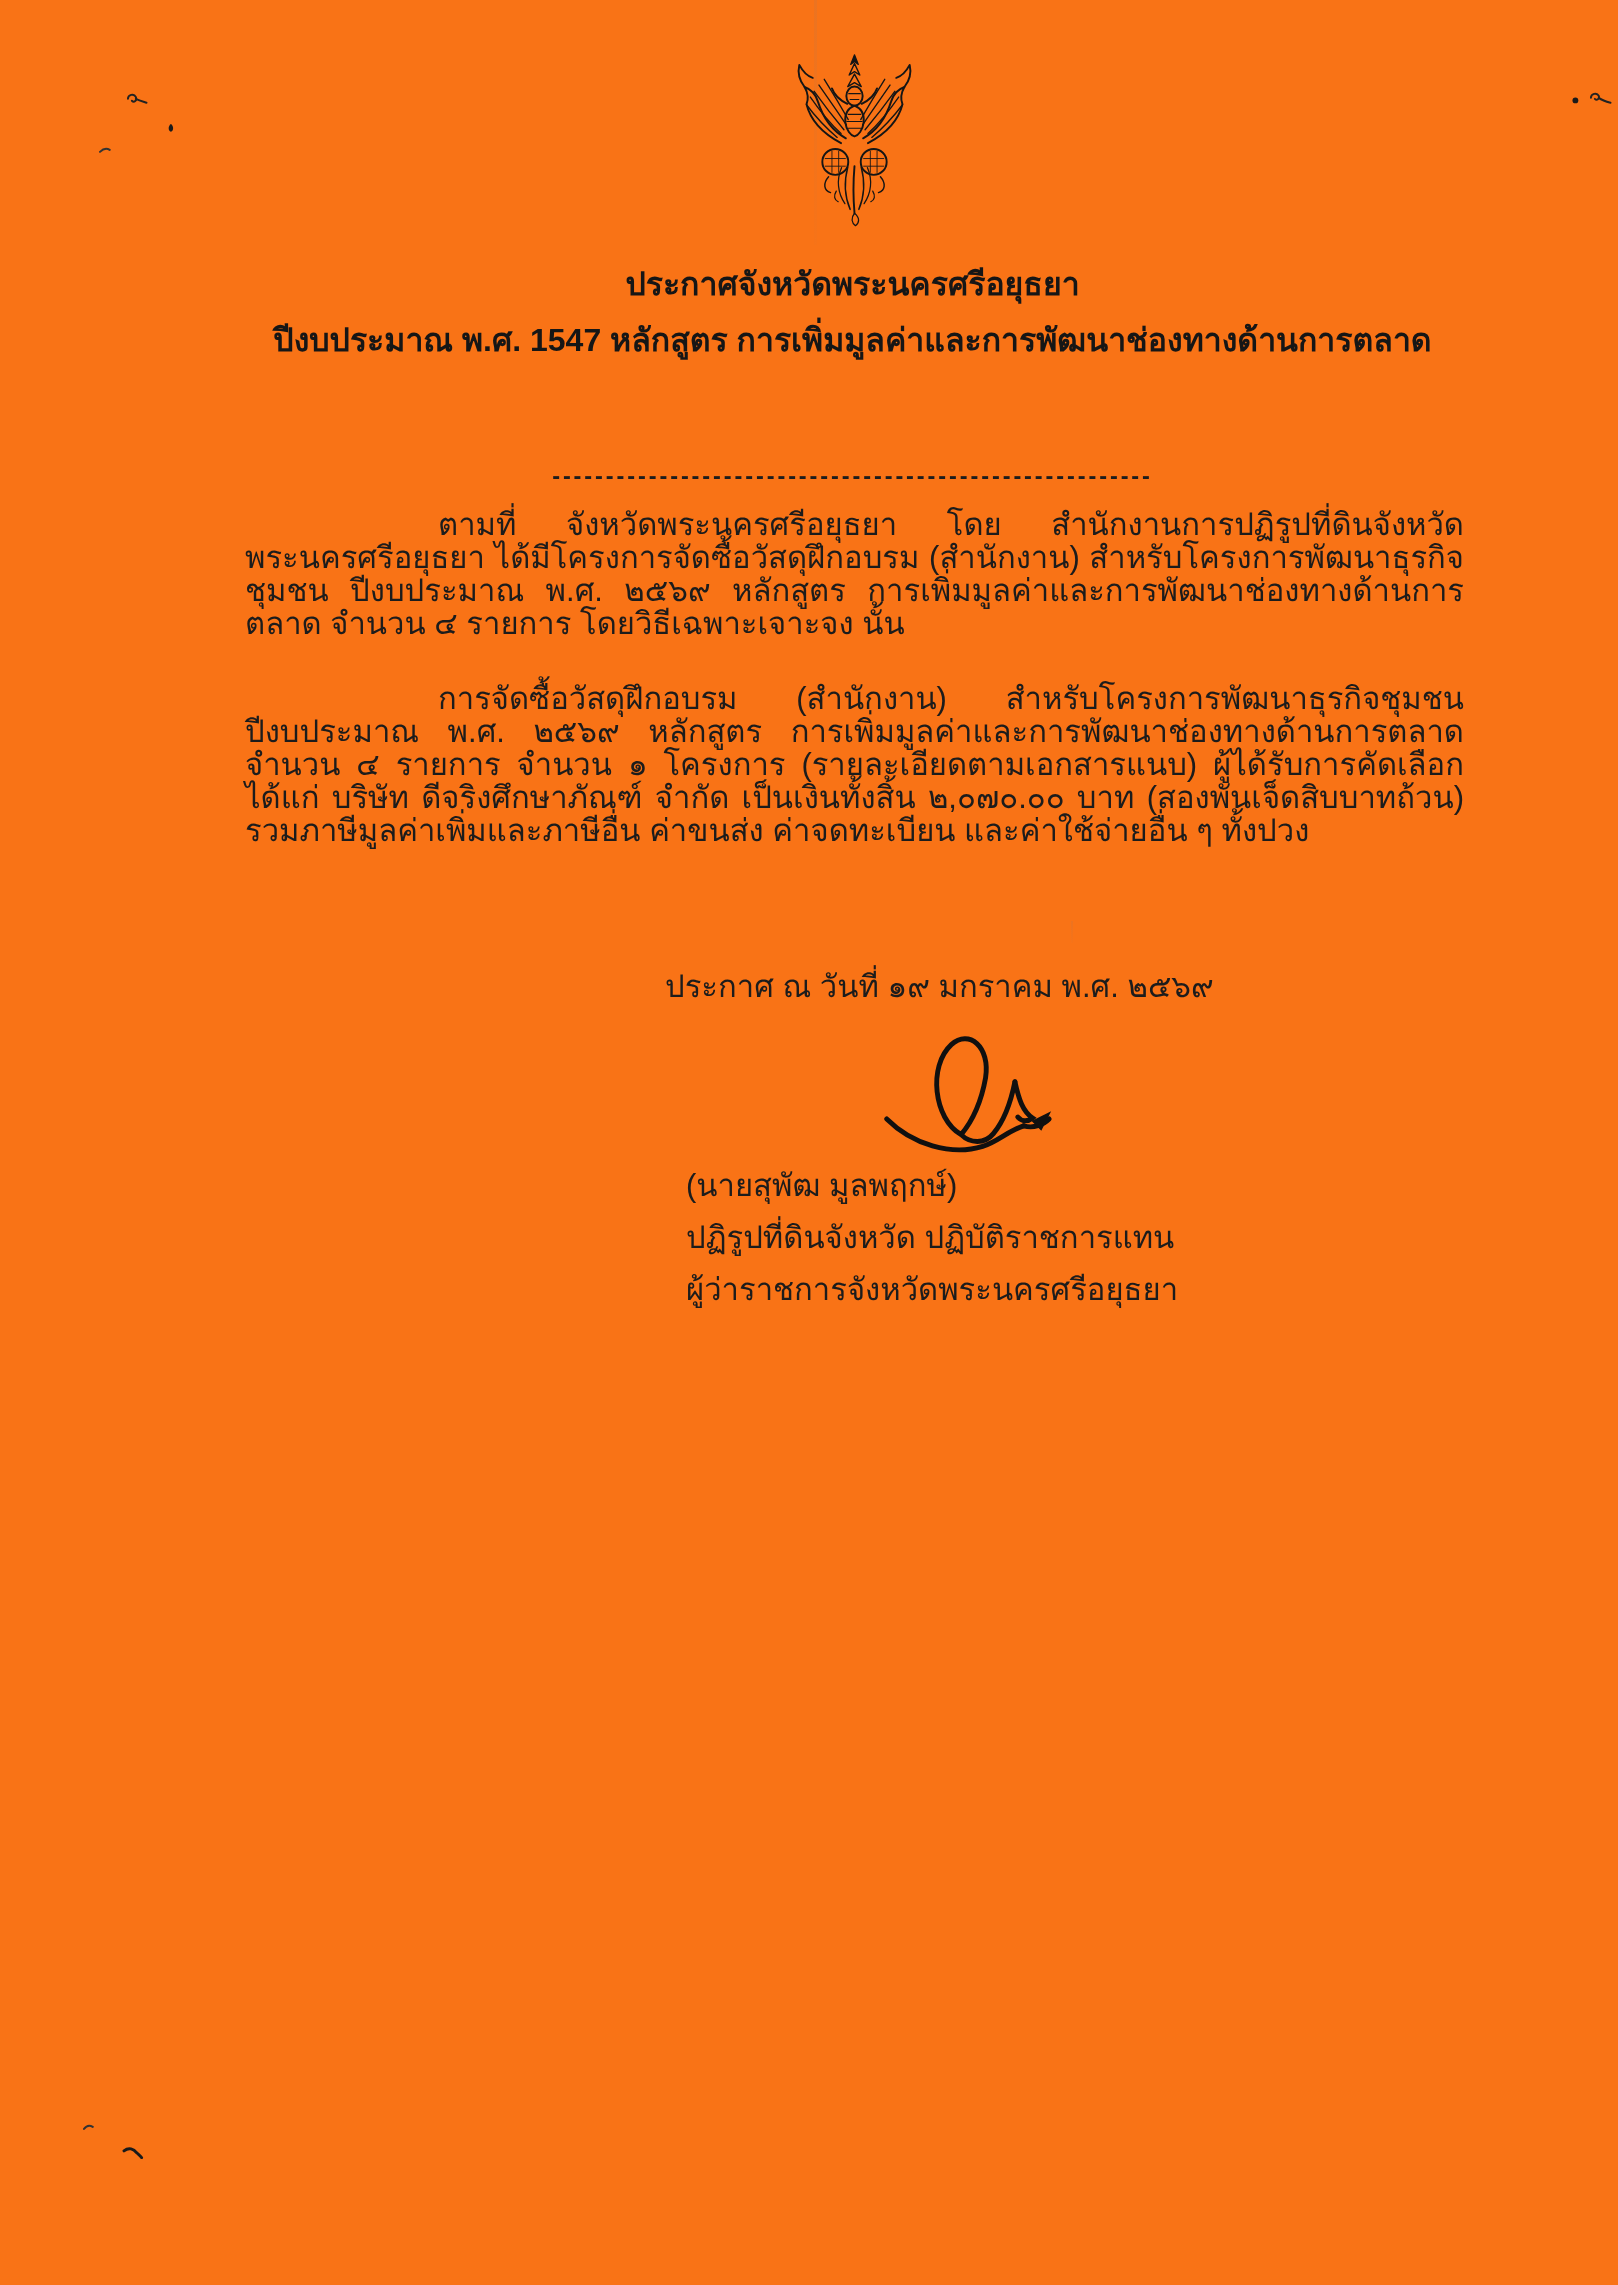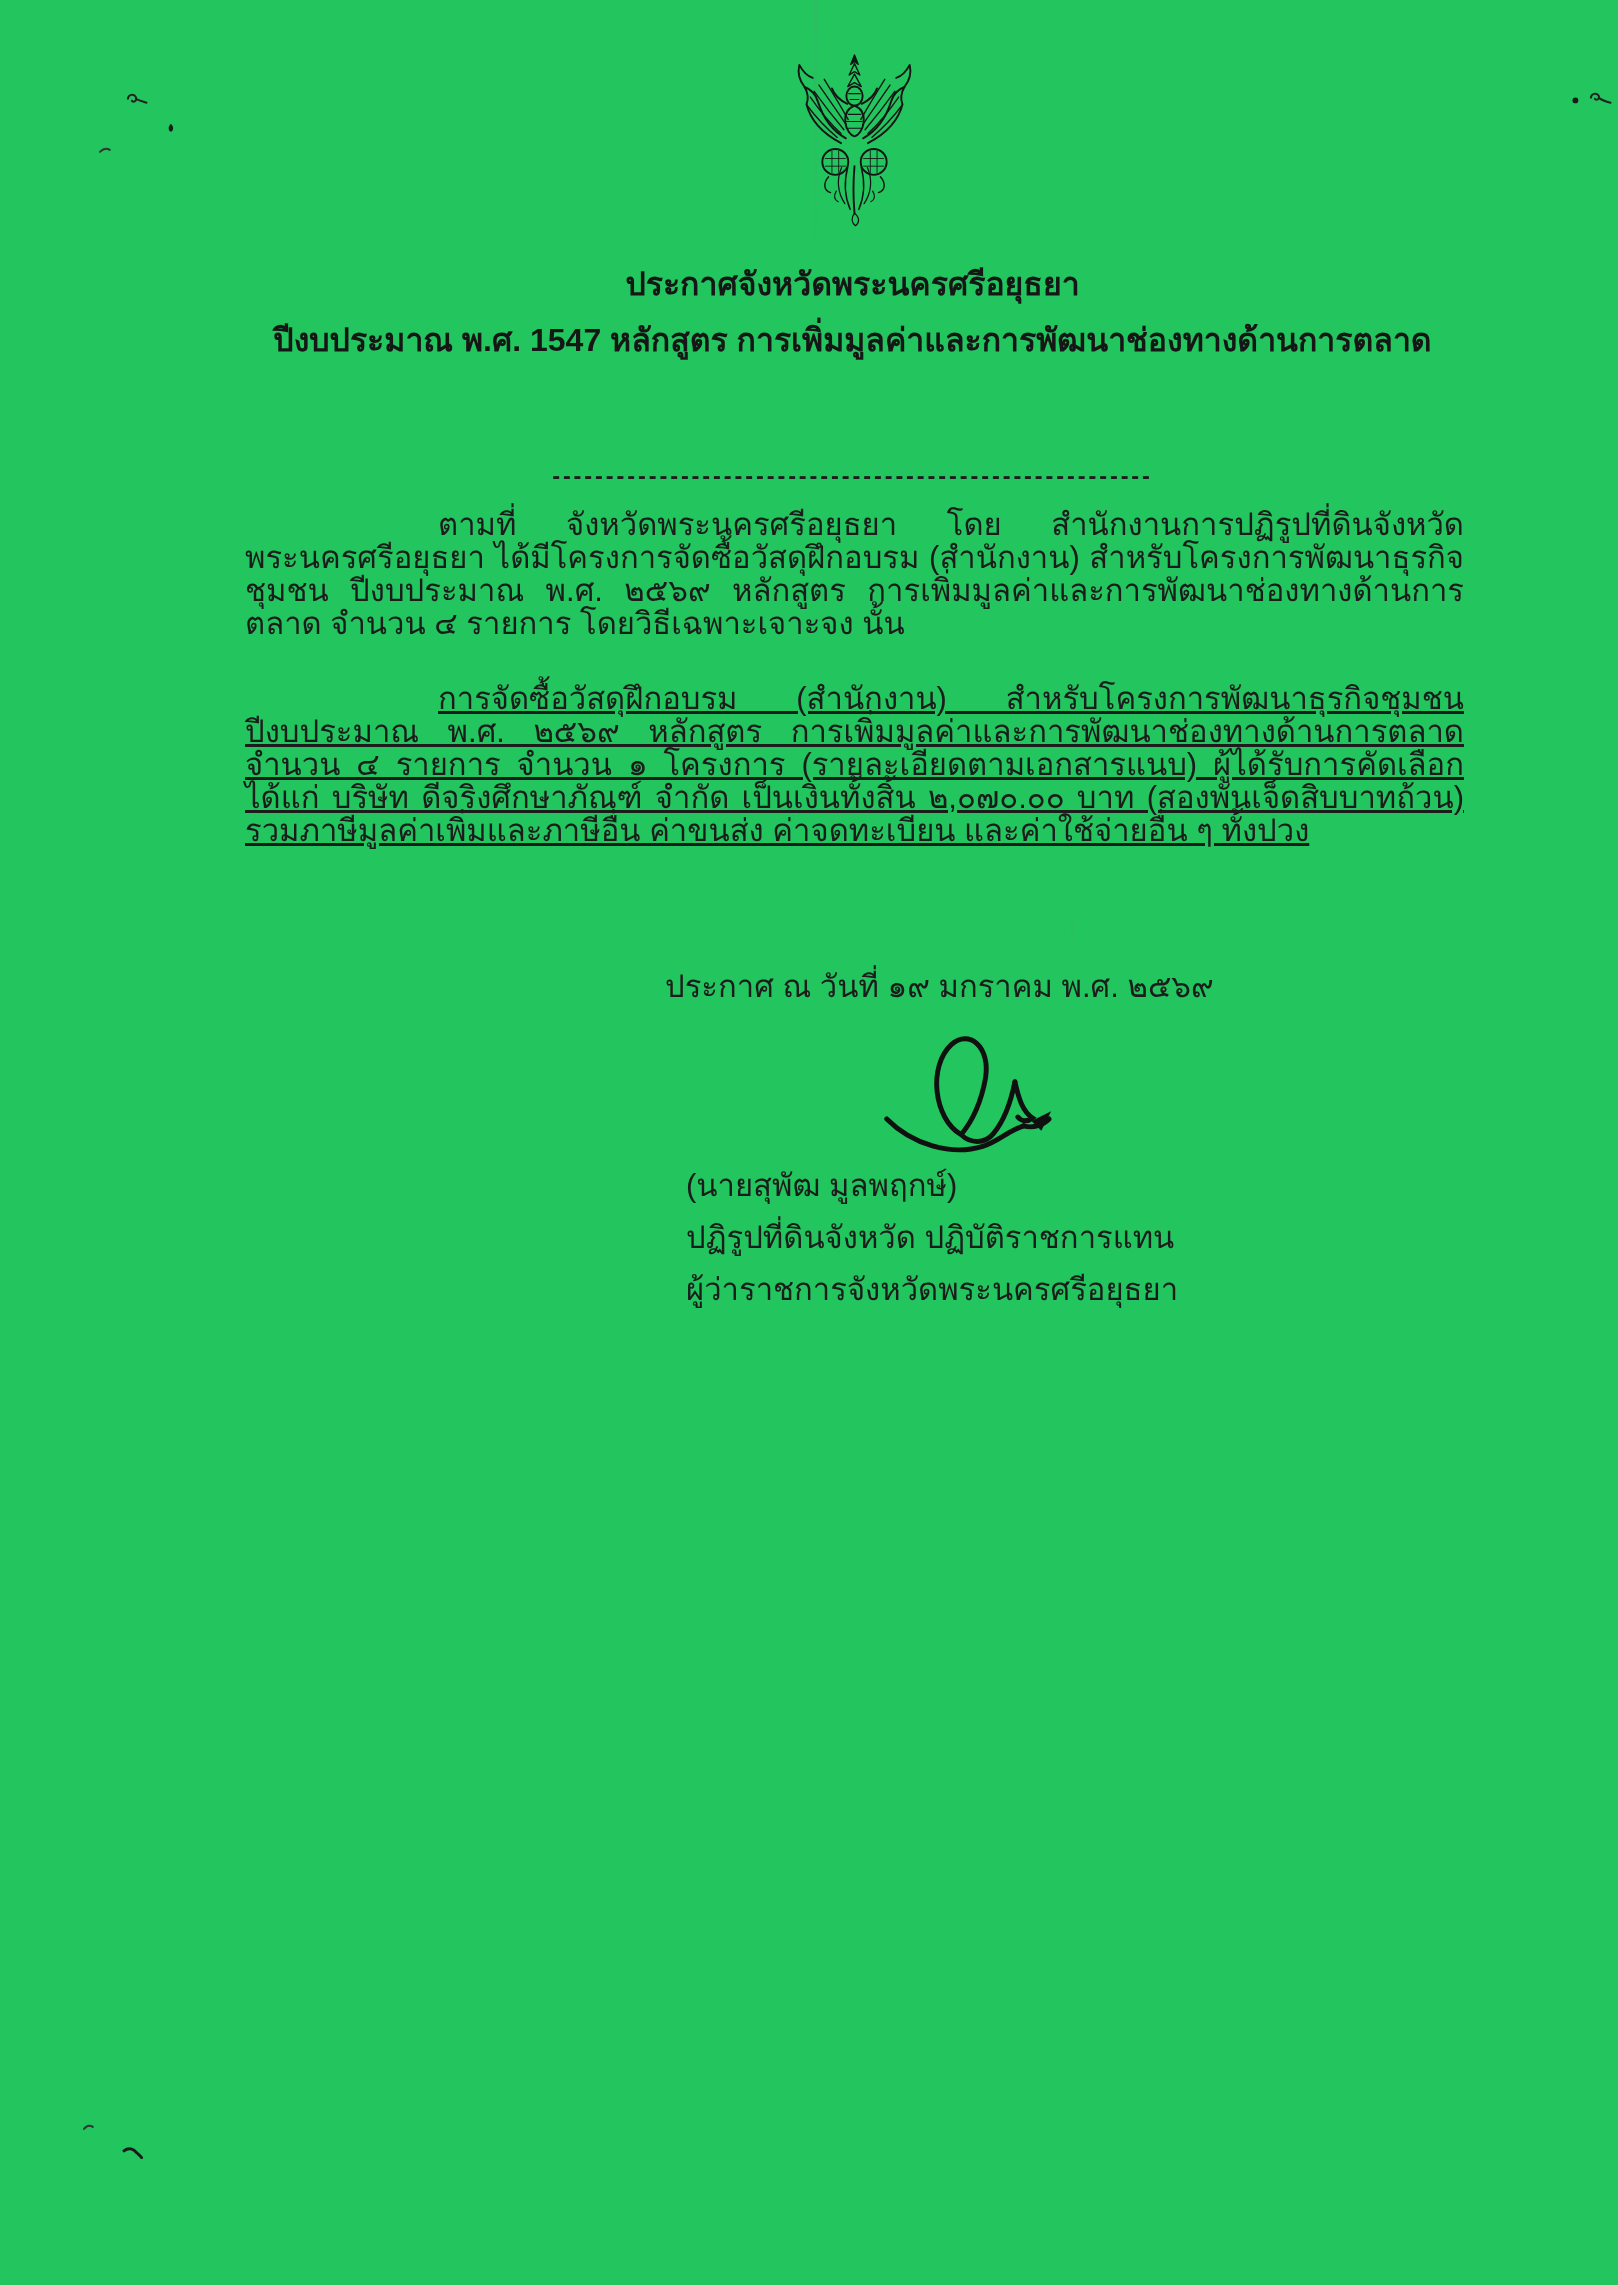--- a/index.html
+++ b/index.html
@@ -3,21 +3,21 @@
 <meta charset="utf-8">
 <style>
   * { margin: 0; padding: 0; box-sizing: border-box; }
   html, body { background: #fdfdfd; }
   body { font-family: "Liberation Sans", "DejaVu Sans", sans-serif; color: #1b1b1b; }
   .page {
     position: relative;
     width: 1618px;
     height: 2286px;
     margin: 0 auto;
-    background: #22c55e;
+    background: #f97316;
     overflow: hidden;
   }
   
   .scan-streak {
     position: absolute;
     background: linear-gradient(to bottom, rgba(120,120,130,0.10), rgba(120,120,130,0.02));
   }
   .emblem {
     position: absolute;
     left: 781px;
@@ -53,21 +53,21 @@
     position: absolute;
     left: 245px;
     width: 1219px;
     font-size: 31px;
     line-height: 33px;
     text-align: justify;
     text-indent: 193px;
     color: #1c1c1c;
   }
   .para-1 { top: 508px; }
-  .para-2 { top: 682px; text-decoration: underline; }
+  .para-2 { top: 682px; }
   .date-line {
     position: absolute;
     left: 665px;
     top: 961px;
     font-size: 31px;
     color: #1c1c1c;
     white-space: nowrap;
   }
   .signature {
     position: absolute;

